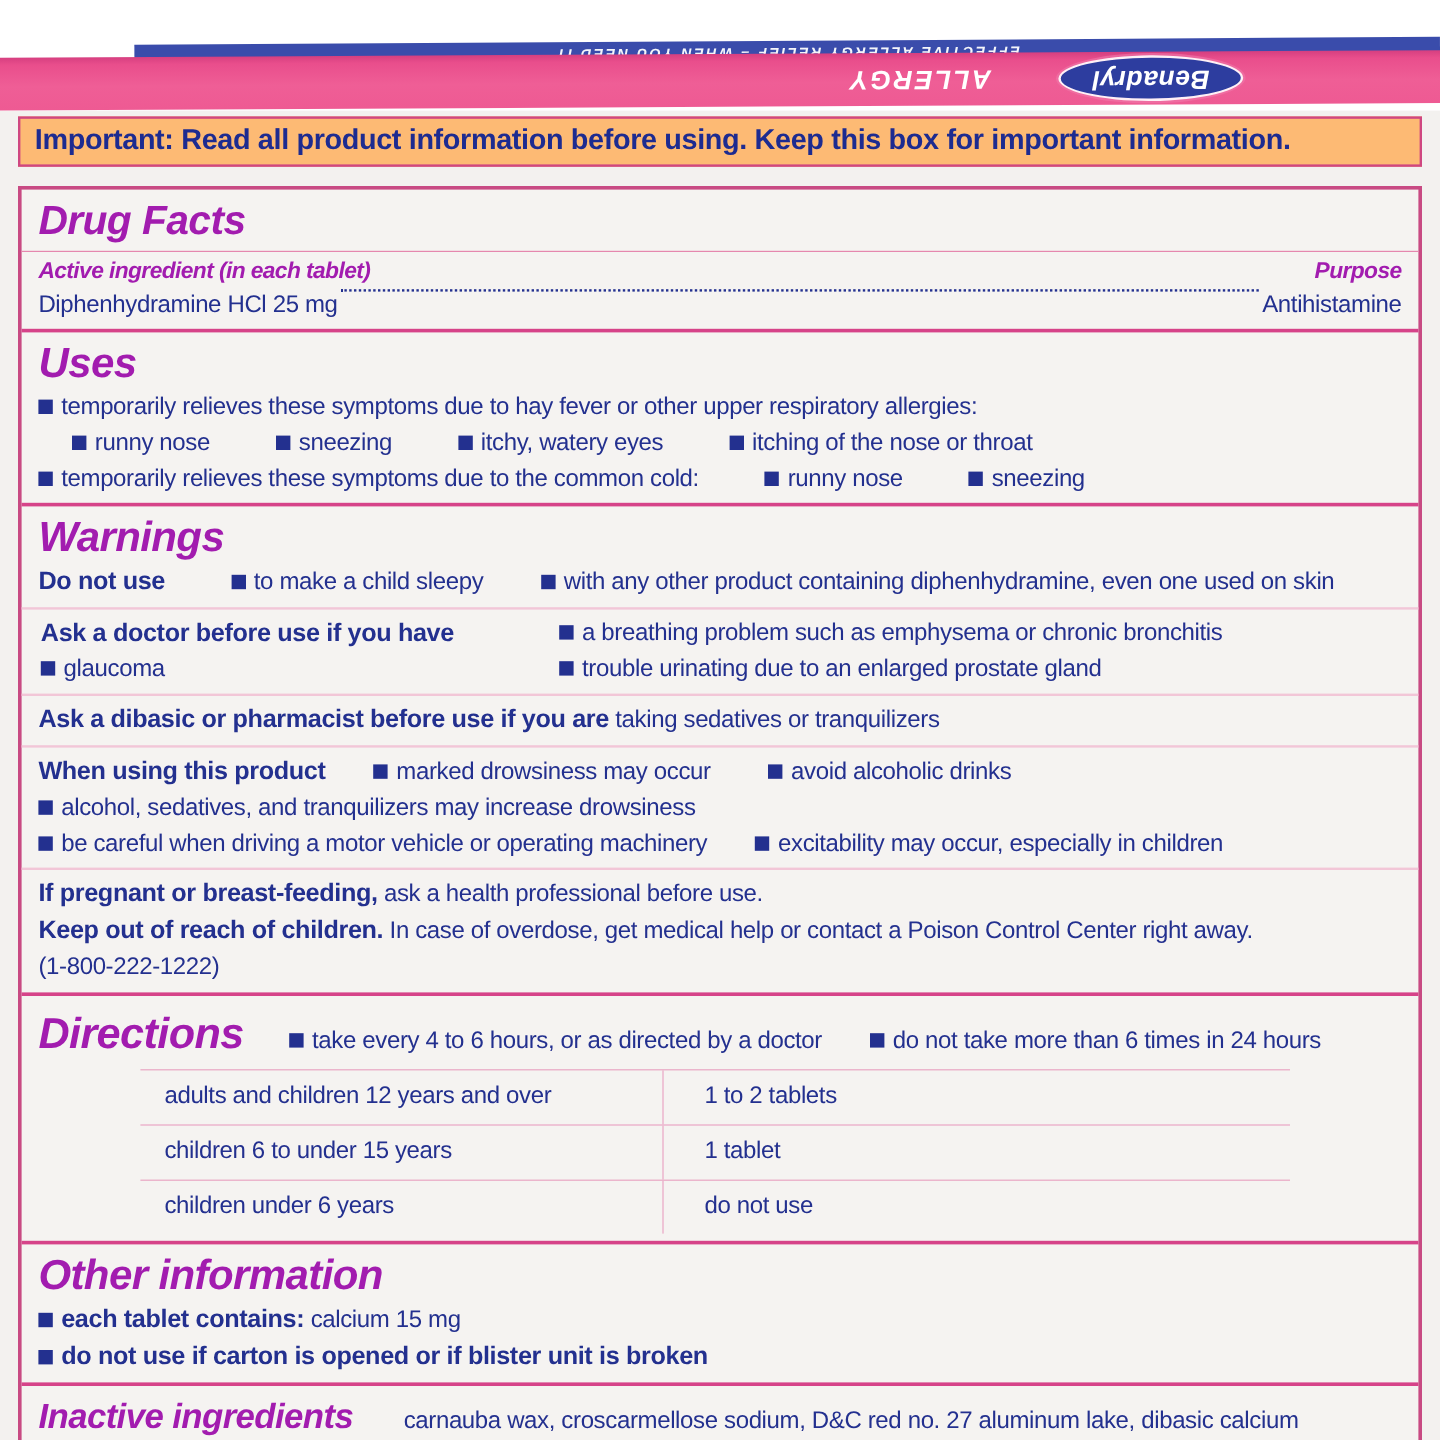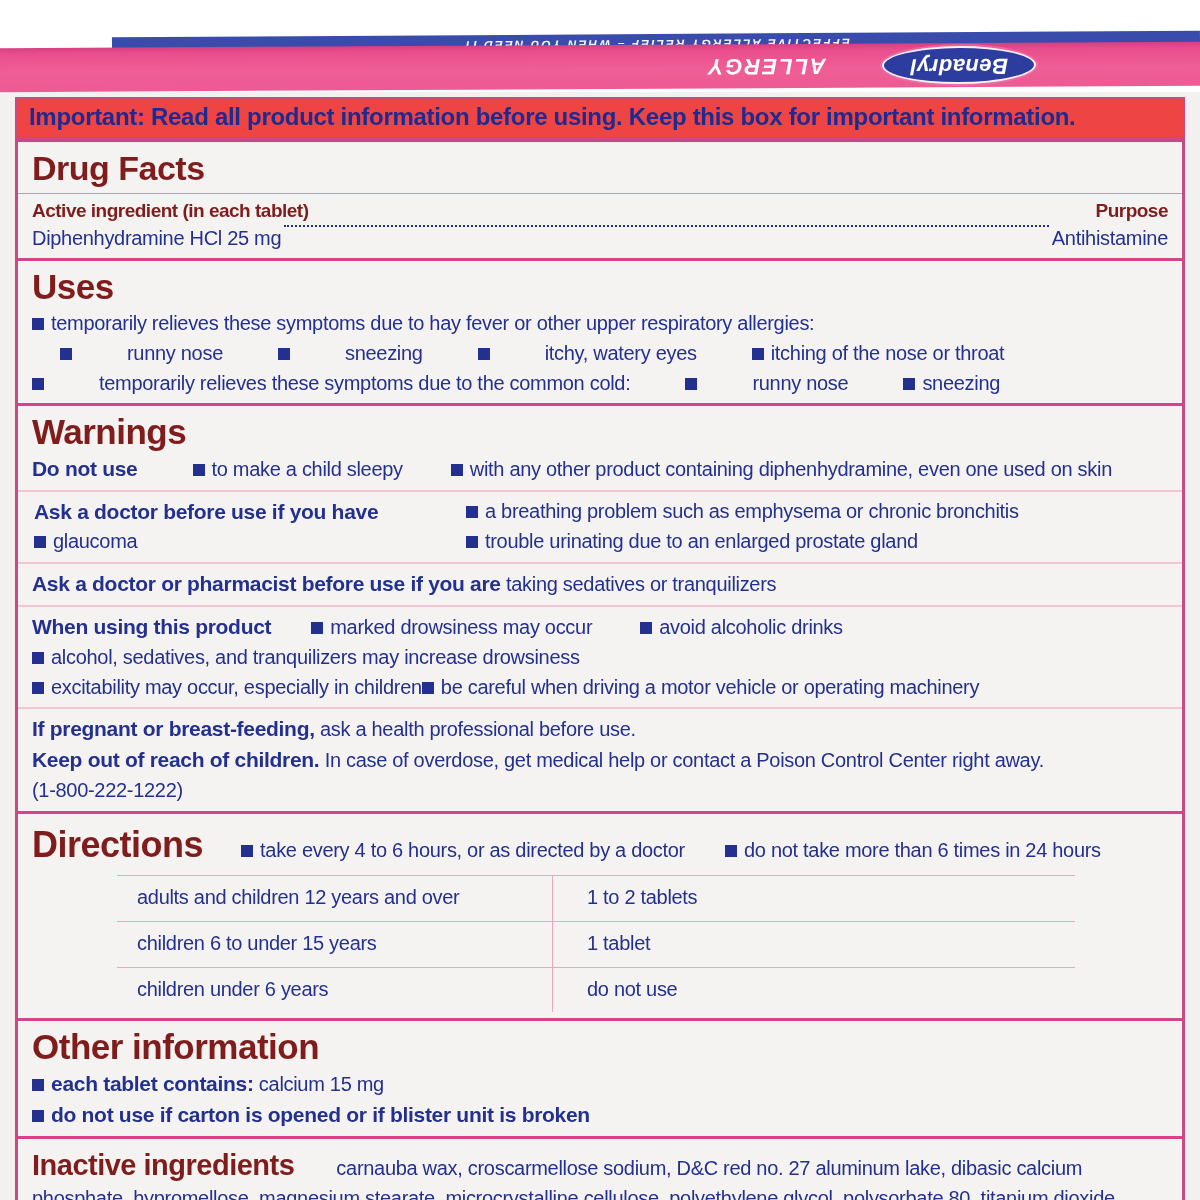--- a/index.html
+++ b/index.html
@@ -33,49 +33,49 @@
     background:#2d3d9f;border-radius:50%;padding:3px 26px 5px;
     box-shadow:0 0 0 2px rgba(255,255,255,.9), 0 0 0 4px rgba(240,120,170,.6);
     display:inline-block;
   }
   .logo-oval span{color:#ffffff;font-size:22px;font-weight:bold;font-style:italic;letter-spacing:.5px;}
   .variant{color:#ffffff;font-size:22px;font-weight:bold;font-style:italic;letter-spacing:2px;}
   
   .label-area{background:#f3f1ef;padding:5px 15px 0;}
   
   .important-box{
-    border:2px solid #cf4781;background:#ef4444;
-    padding:4px 12px 6px;margin-bottom:0;
+    border:2px solid #cf4781;background:#fdba74;
+    padding:4px 12px 6px;margin-bottom:16px;
   }
   .important-box .txt{color:#1d2b90;font-weight:bold;font-size:24px;letter-spacing:-0.3px;}
   
   .main-box{
     border:3px solid #c84a83;background:#f5f3f1;
     padding:0 14px 8px;color:#23308f;font-size:20px;letter-spacing:-0.3px;line-height:1.38;
   }
-  .pinkhead{color:#7f1d1d;font-weight:bold;letter-spacing:-0.5px;}
+  .pinkhead{color:#a21caf;font-style:italic;font-weight:bold;letter-spacing:-0.5px;}
   .df-title{font-size:34px;padding-top:8px;line-height:1.1;}
   .sec-head{font-size:35px;line-height:1.15;margin:4px 0 3px;}
   .hr1{height:1px;background:#e587ae;margin:6px -14px 0;}
   .hr3{height:3px;background:#d64389;margin:6px -14px;}
   .hrp{height:2px;background:#f2c6d7;margin:6px -14px;}
   .ai-row{display:flex;justify-content:space-between;align-items:baseline;margin-top:4px;}
   .ai-head{font-size:19px;}
   .dot-row{display:flex;align-items:flex-start;margin:0 0 6px;}
   .dot-fill{flex:1;border-bottom:2px dotted #23308f;margin:0 3px 5px;}
   .sq{
     display:inline-block;width:12px;height:12px;background:#23308f;
     margin-right:7px;flex:none;position:relative;top:0px;
   }
   .b-line{display:flex;align-items:baseline;margin:2px 0;}
   .b-inline{display:flex;align-items:baseline;}
   .indent{margin-left:28px;}
   .gap40{margin-right:40px;}
   .gap48{margin-right:48px;}
-  .gap55{margin-right:55px;gap:48px;}
+  .gap55{margin-right:55px;}
   .lead{font-weight:bold;font-size:21px;letter-spacing:-0.3px;}
   .row-flex{display:flex;align-items:baseline;margin:2px 0;}
   .two-col{display:grid;grid-template-columns:432px 1fr;row-gap:1px;margin:2px 2px;}
   .wrapline{margin:2px 0;}
   
   .dir-row{display:flex;align-items:baseline;margin:4px 0 0;}
   .dir-head{font-size:36px;margin-right:38px;}
   .dose-table{margin:6px 0 4px 85px;width:958px;}
   .dose-row{display:grid;grid-template-columns:435px 1fr;border-top:1px solid #e9a6c3;}
   .dose-row > div{padding:8px 0 9px 20px;}
@@ -190,21 +190,21 @@
         </div>
       <div class="b-inline">
           <span class="sq"></span>
           <span>trouble urinating due to an enlarged prostate gland</span>
         </div>
     </div>
 
     <div class="hrp"></div>
 
     <div class="wrapline">
-      <span class="lead">Ask a doctor or pharmacist before use if you are</span>
+      <span class="lead">Ask a dibasic or pharmacist before use if you are</span>
       <span>taking sedatives or tranquilizers</span>
     </div>
 
     <div class="hrp"></div>
 
     <div class="row-flex">
       <span class="lead gap40">When using this product</span>
       <span class="b-inline gap48">
           <span class="sq"></span>
           <span>marked drowsiness may occur</span>
@@ -212,27 +212,27 @@
       <span class="b-inline">
           <span class="sq"></span>
           <span>avoid alcoholic drinks</span>
         </span>
     </div>
     <div class="b-line">
       <span class="sq"></span>
       <span>alcohol, sedatives, and tranquilizers may increase drowsiness</span>
     </div>
     <div class="row-flex">
+      <span class="b-inline gap40">
+          <span class="sq"></span>
+          <span>be careful when driving a motor vehicle or operating machinery</span>
+        </span>
       <span class="b-inline">
           <span class="sq"></span>
           <span>excitability may occur, especially in children</span>
-        </span>
-      <span class="b-inline gap40">
-          <span class="sq"></span>
-          <span>be careful when driving a motor vehicle or operating machinery</span>
         </span>
     </div>
 
     <div class="hrp"></div>
 
     <div class="wrapline">
       <span class="lead">If pregnant or breast-feeding,</span>
       <span>ask a health professional before use.</span>
     </div>
     <div class="wrapline">

